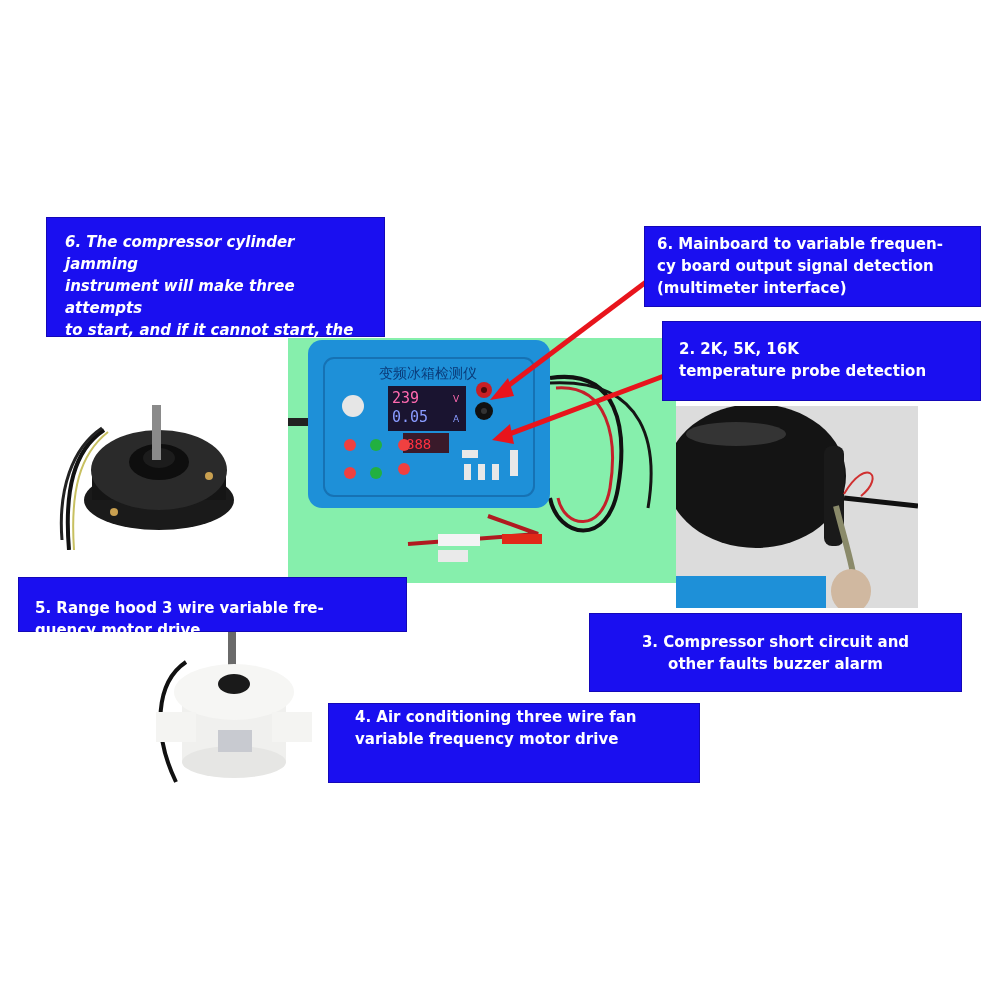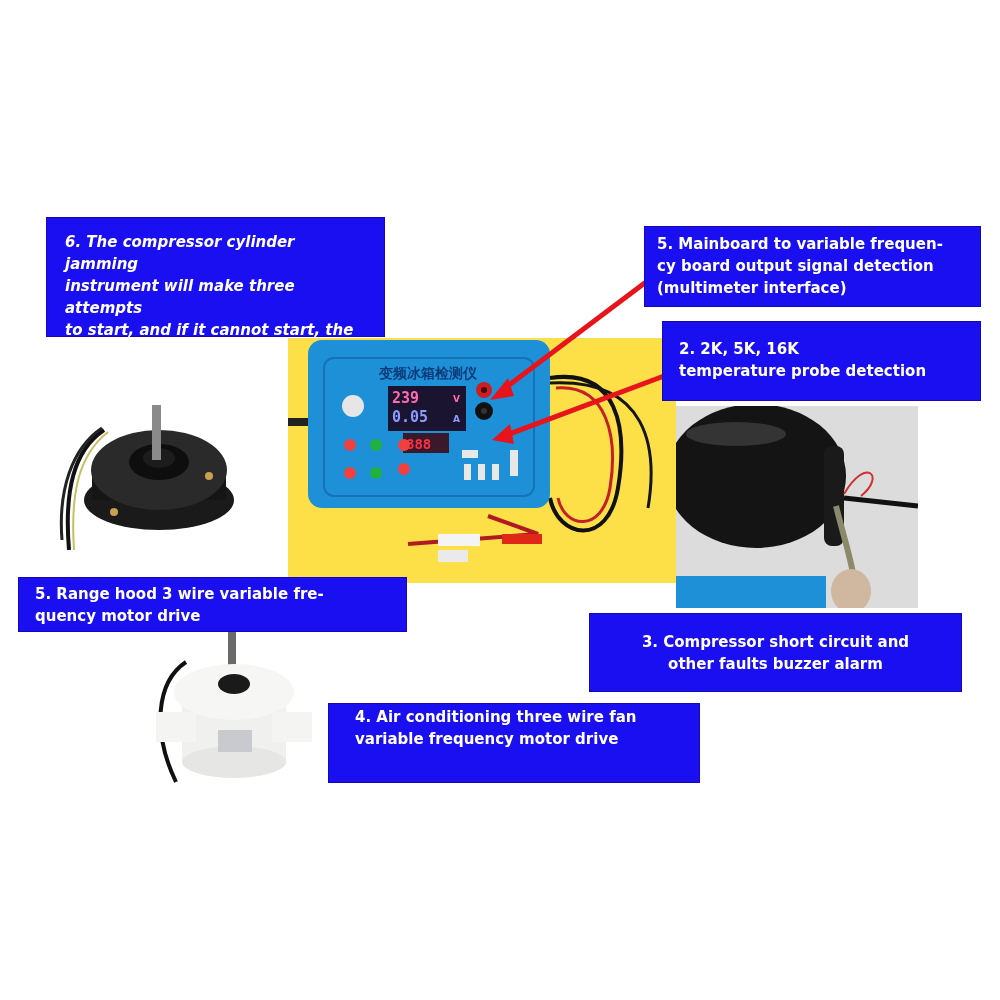--- a/index.html
+++ b/index.html
@@ -5,26 +5,26 @@
   html, body { margin:0; padding:0; background:#ffffff; }
   body { width:1000px; height:1000px; position:relative; overflow:hidden;
          font-family:"DejaVu Sans", sans-serif; }
   .label-box { position:absolute; background:#1a0ff0; color:#ffffff;
                font-weight:bold; font-size:15px; line-height:22px;
                box-sizing:border-box; border:1px solid #1408b8; }
   .label-box .txt { display:block; white-space:pre-line; }
   #box6 { left:46px; top:217px; width:339px; height:120px; padding:13px 18px;font-style:italic; }
   #box1 { left:644px; top:226px; width:337px; height:81px; padding:6px 12px; }
   #box2 { left:662px; top:321px; width:319px; height:80px; padding:16px 16px; }
-  #box5 { left:18px; top:577px; width:389px; height:55px; padding:5px 16px; }
+  #box5 { left:18px; top:577px; width:389px; height:55px; padding:19px 16px; }
   #box3 { left:589px; top:613px; width:373px; height:79px; padding:17px 26px;text-align:center; }
   #box4 { left:328px; top:703px; width:372px; height:80px; padding:2px 26px; }
 
   .photo { position:absolute; overflow:hidden; }
-  #device-photo { left:288px; top:338px; width:388px; height:245px; background:#fde047;font-weight:bold; }
+  #device-photo { left:288px; top:338px; width:388px; height:245px; background:#86efac; }
   #compressor-photo { left:676px; top:406px; width:242px; height:202px; background:#dcdcdc; }
   #fan-motor-photo { left:44px; top:390px; width:230px; height:160px; background:#ffffff; }
   #ac-motor-photo { left:146px; top:632px; width:175px; height:170px; background:#ffffff; }
 
   svg { display:block; }
   .arrows { position:absolute; left:0; top:0; pointer-events:none; }
 </style>
 </head>
 <body>
 
@@ -118,21 +118,21 @@
   <polygon points="492,440 510,424 514,444" fill="#e8141c"></polygon>
 </svg>
 
 <div id="box6" class="label-box">
   <span class="txt">6. The compressor cylinder jamming
 instrument will make three attempts
 to start, and if it cannot start, the
 buzzer will alarm.</span>
 </div>
 <div id="box1" class="label-box">
-  <span class="txt">5. Mainboard to variable frequen-
+  <span class="txt">6. Mainboard to variable frequen-
 cy board output signal detection
 (multimeter interface)</span>
 </div>
 <div id="box2" class="label-box">
   <span class="txt">2. 2K, 5K, 16K
 temperature probe detection</span>
 </div>
 <div id="box5" class="label-box">
   <span class="txt">5. Range hood 3 wire variable fre-
 quency motor drive</span>

